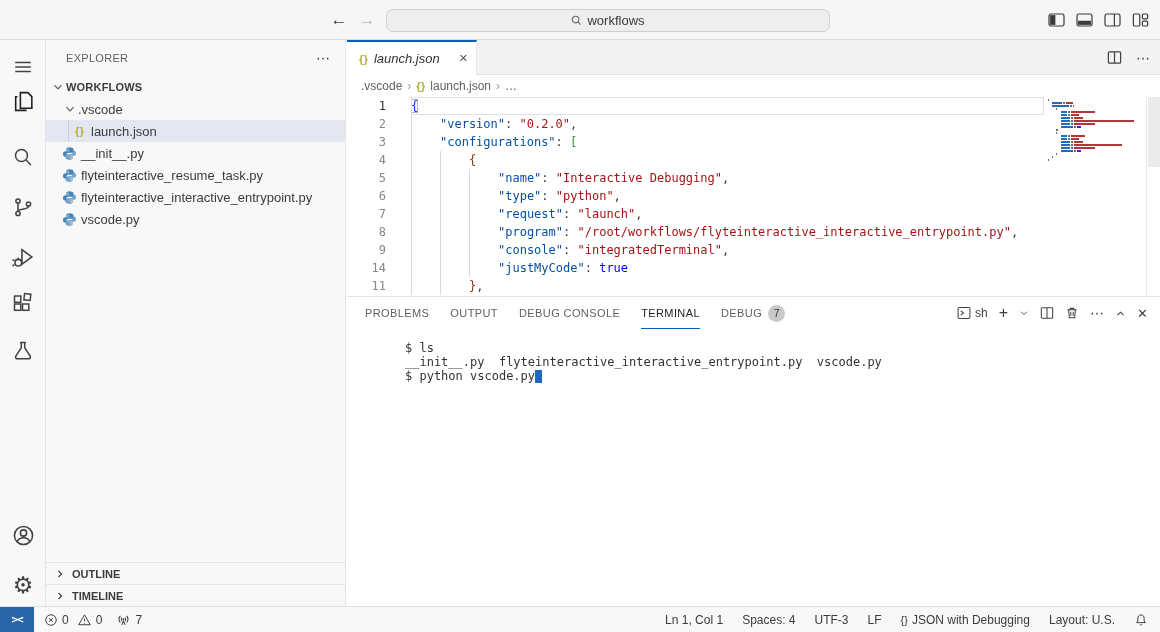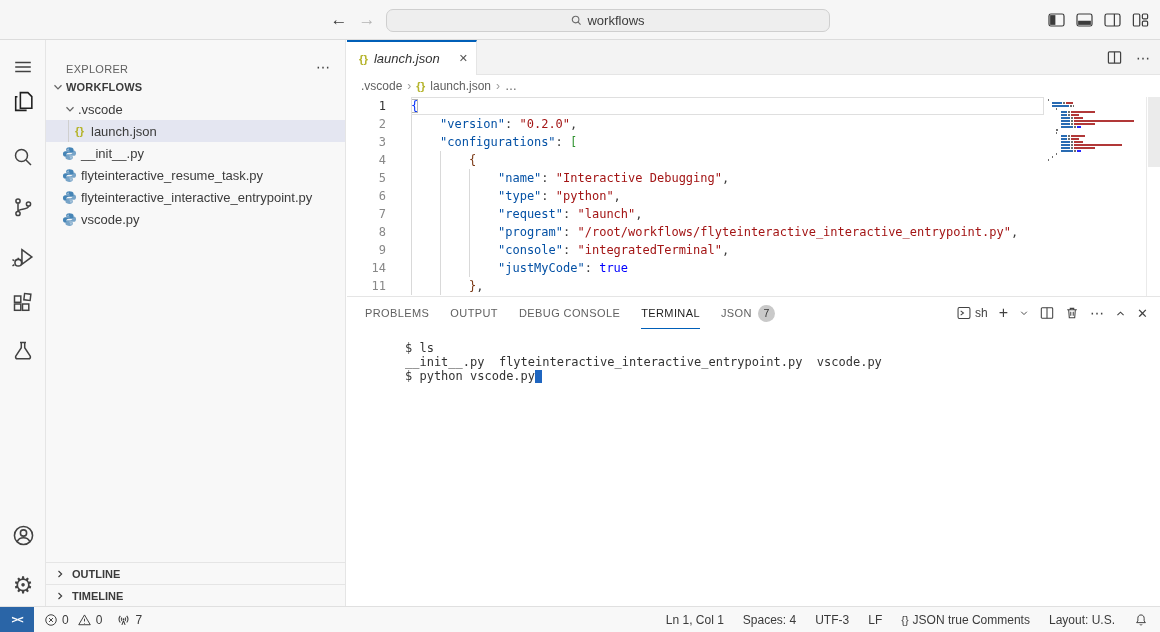--- a/index.html
+++ b/index.html
@@ -19,21 +19,21 @@
   
   .workbench { position:absolute; top:40px; left:0; width:1160px; height:566px; }
 
   
   .activitybar { position:absolute; left:0; top:0; width:46px; height:566px; background:#f8f8f8; border-right:1px solid #e5e5e5; }
   .ab-icon { position:absolute; left:0; width:46px; height:30px; display:flex; align-items:center; justify-content:center; }
   .gear-glyph { font-size:23px; color:#424242; line-height:1; font-family:"DejaVu Sans", sans-serif; }
 
   
   .sidebar { position:absolute; left:46px; top:0; width:300px; height:566px; background:#f8f8f8; border-right:1px solid #e5e5e5; }
-  .sidebar-header { position:absolute; top:0; left:0; right:0; height:35px; display:flex; align-items:flex-end; padding:0 14px 0 20px; }
+  .sidebar-header { position:absolute; top:0; left:0; right:0; height:35px; display:flex; align-items:center; padding:0 14px 0 20px; }
   .sidebar-title { font-size:11px; color:#616161; letter-spacing:.3px; }
   .sidebar-ellipsis { margin-left:auto; color:#424242; font-size:14px; letter-spacing:1px; }
   .tree { position:absolute; top:36px; left:0; right:0; }
   .tree-row { position:relative; height:22px; display:flex; align-items:center; font-size:13px; color:#3b3b3b; white-space:nowrap; }
   .tree-row.selected { background:#e4e6f1; }
   .tree-row .twisty { width:16px; height:16px; display:flex; align-items:center; justify-content:center; flex:none; }
   .tree-row .ficon { width:17px; height:16px; display:flex; align-items:center; justify-content:center; flex:none; margin-right:3px; }
   .tree-row.kind-section { padding-left:4px; font-weight:bold; font-size:11px; letter-spacing:.2px; color:#3b3b3b; }
   .tree-row.kind-folder { padding-left:16px; }
   .tree-row.kind-file { padding-left:15px; }
@@ -436,21 +436,21 @@
           <span class="panel-tab">
             <span>OUTPUT</span>
           </span>
           <span class="panel-tab">
             <span>DEBUG CONSOLE</span>
           </span>
           <span class="panel-tab active">
             <span>TERMINAL</span>
           </span>
           <span class="panel-tab">
-            <span>JSON</span>
+            <span>DEBUG</span>
             <span class="badge">7</span>
           </span>
         </div>
       <div class="panel-toolbar">
         <span class="shell-chip">
           <svg width="14" height="14" viewBox="0 0 16 16" fill="none" stroke="#424242" stroke-width="1.2">
               <rect x="1.2" y="1.8" width="13.6" height="12.4" rx="1.5"></rect>
               <path d="M4.2 5.5L7.4 8l-3.2 2.5"></path>
             </svg>
           <span>sh</span>
@@ -519,21 +519,21 @@
         <span>Spaces: 4</span>
       </span>
       <span class="sb-item">
         <span>UTF-3</span>
       </span>
       <span class="sb-item">
         <span>LF</span>
       </span>
       <span class="sb-item">
         <span style="font-size: 11px; color: rgb(59, 59, 59);">{}</span>
-        <span>JSON true Comments</span>
+        <span>JSON with Debugging</span>
       </span>
       <span class="sb-item">
         <span>Layout: U.S.</span>
       </span>
       <span>
         <svg width="14" height="14" viewBox="0 0 16 16" fill="none" stroke="#3b3b3b" stroke-width="1.1">
           <path d="M8 2.2c-2.2 0-3.6 1.6-3.6 3.8v3L3 11h10l-1.4-2V6c0-2.2-1.4-3.8-3.6-3.8zM6.8 13a1.3 1.3 0 0 0 2.4 0"></path>
         </svg>
       </span>
     </div>

